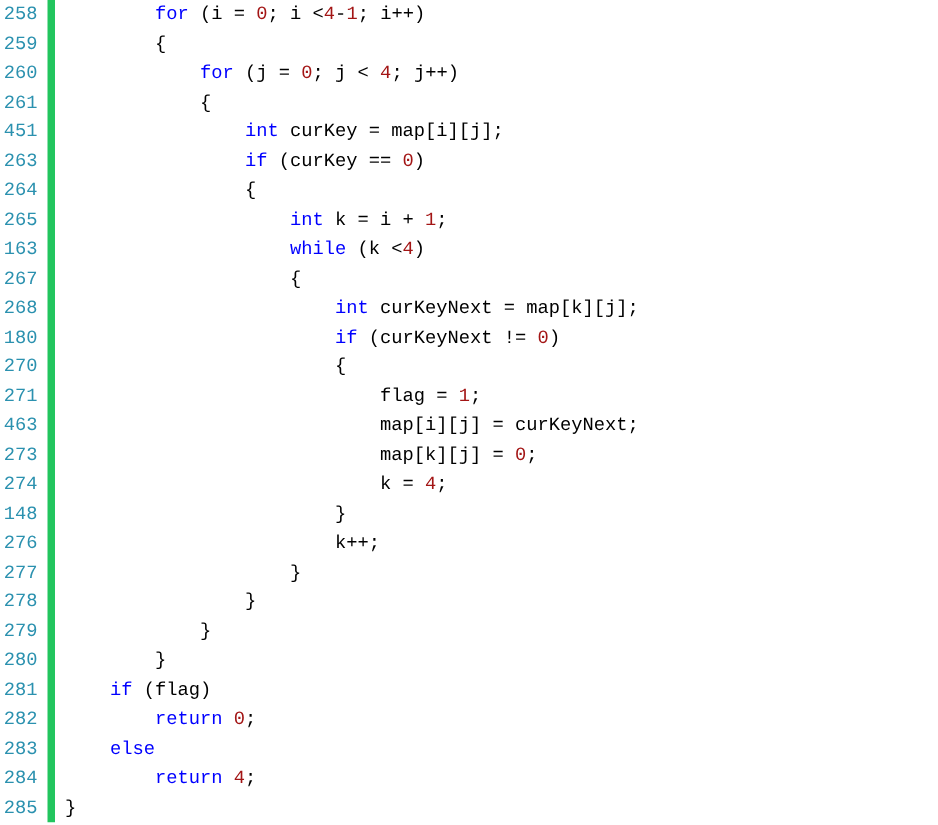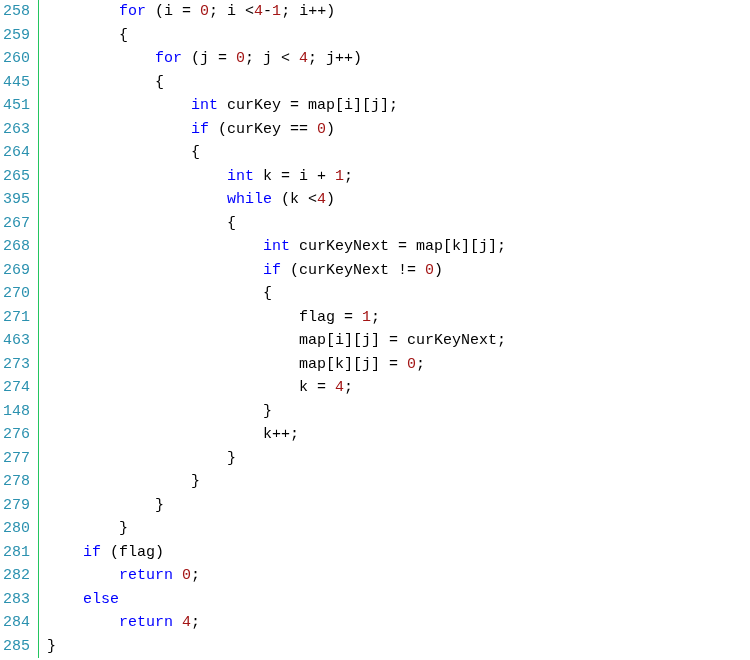--- a/index.html
+++ b/index.html
@@ -21,47 +21,47 @@
       color: #2b91af;
       user-select: none;
       flex-shrink: 0;
     }
     .gutter-line {
       height: 23.5px;
     }
     .code {
       flex: 1;
       white-space: pre;
-      border-left: 1px solid #22c55e;
+      border-left: 6px solid #22c55e;
       padding-left: 8px;
     }
     .code-line {
       height: 23.5px;
     }
     .kw { color: #0000ff; }
     .num { color: #a31515; }
     .txt { color: #000000; }
   </style>
 </head>
 <body>
 
 <div class="code-container">
   <div class="gutter" id="gutter">
       <div class="gutter-line">258</div>
       <div class="gutter-line">259</div>
       <div class="gutter-line">260</div>
-      <div class="gutter-line">445</div>
+      <div class="gutter-line">261</div>
       <div class="gutter-line">451</div>
       <div class="gutter-line">263</div>
       <div class="gutter-line">264</div>
       <div class="gutter-line">265</div>
-      <div class="gutter-line">395</div>
+      <div class="gutter-line">163</div>
       <div class="gutter-line">267</div>
       <div class="gutter-line">268</div>
-      <div class="gutter-line">269</div>
+      <div class="gutter-line">180</div>
       <div class="gutter-line">270</div>
       <div class="gutter-line">271</div>
       <div class="gutter-line">463</div>
       <div class="gutter-line">273</div>
       <div class="gutter-line">274</div>
       <div class="gutter-line">148</div>
       <div class="gutter-line">276</div>
       <div class="gutter-line">277</div>
       <div class="gutter-line">278</div>
       <div class="gutter-line">279</div>

